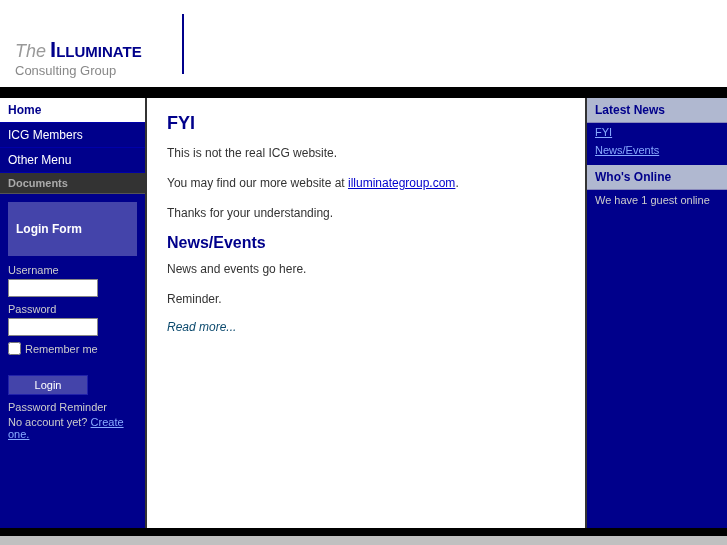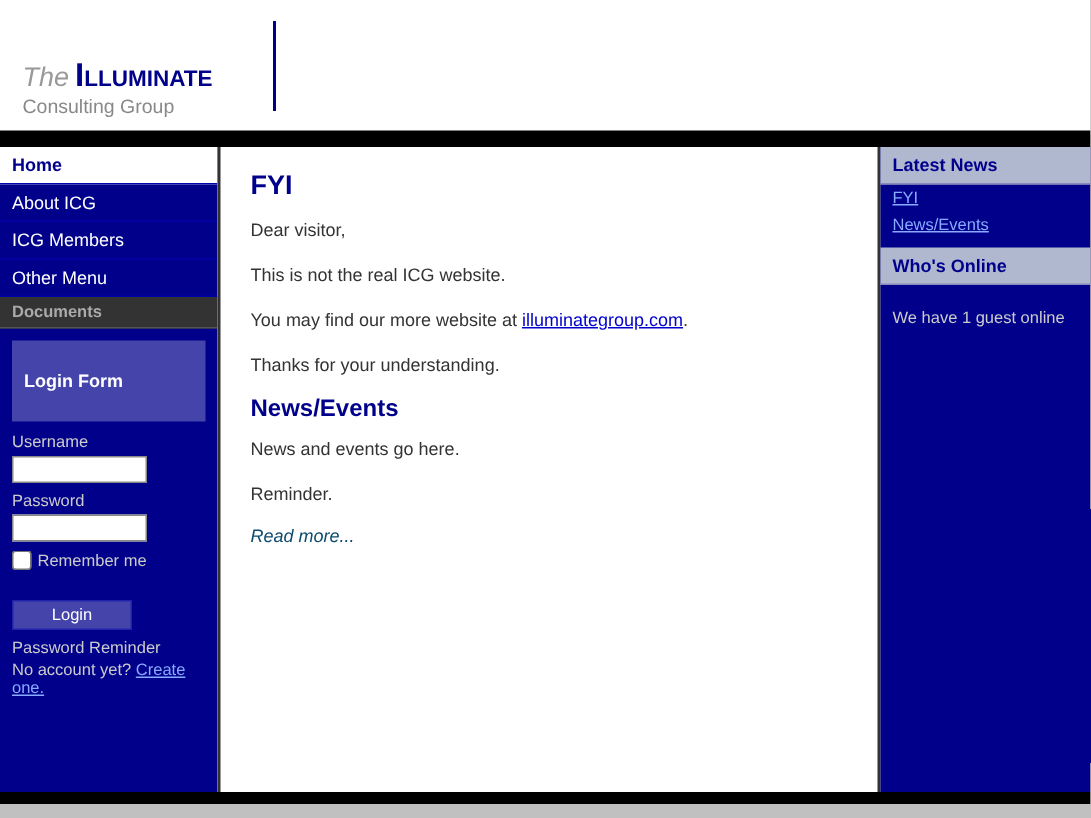--- a/index.html
+++ b/index.html
@@ -190,21 +190,21 @@
       display: block;
       color: #88aaff;
       text-decoration: underline;
       font-size: 11px;
       padding: 3px 8px;
       cursor: pointer;
     }
     .who-online-text {
       color: #ccc;
       font-size: 11px;
-      padding: 16px 8px;
+      padding: 4px 8px;
     }
 
     
     #topbar {
       background: #000;
       height: 8px;
       width: 727px;
     }
     #bottombar {
       background: #000;
@@ -229,21 +229,20 @@
   </div>
   <div class="header-divider"></div>
 </div>
 
 <div id="topbar"></div>
 
 <div id="layout">
 
   <div id="sidebar">
     <a class="nav-item active">Home</a>
-    <a class="nav-item">About ICG</a>
     <a class="nav-item">ICG Members</a>
     <a class="nav-item">Other Menu</a>
 
     <div class="nav-section">Documents</div>
 
     <div class="login-box">
       <div style="background:#4444aa;color:#fff;padding:20px 8px;font-size:12px;font-weight:bold;margin-bottom:8px;cursor:pointer;">Login Form</div>
       <label>Username</label>
       <input type="text" style="">
       <label>Password</label>
@@ -256,21 +255,20 @@
       <div class="login-links">
         <div style="cursor:pointer;color:#ccc;margin-bottom:3px;">Password Reminder</div>
         <span>No account yet?</span>
         <a href="#">Create one.</a>
       </div>
     </div>
   </div>
 
   <div id="main">
     <div class="fyi-title">FYI</div>
-    <p class="main-text">Dear visitor,</p>
     <p class="main-text">This is not the real ICG website.</p>
     <p class="main-text">
       <span>You may find our more website at </span><a href="#">illuminategroup.com</a><span>.</span>
     </p>
     <p class="main-text">Thanks for your understanding.</p>
 
     <div class="news-title">News/Events</div>
     <p class="main-text">News and events go here.</p>
     <p class="main-text">Reminder.</p>
     <a href="#" class="read-more">Read more...</a>

